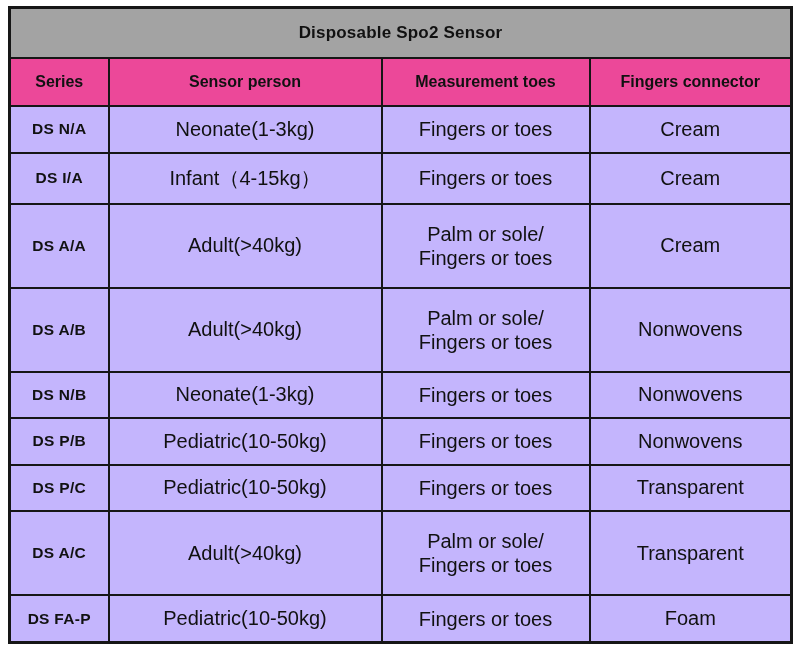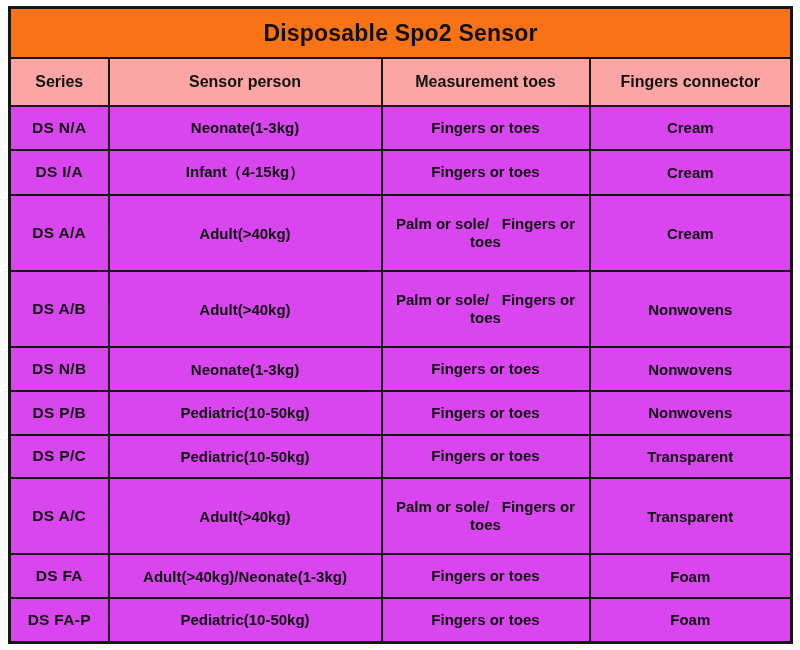--- a/index.html
+++ b/index.html
@@ -19,44 +19,44 @@
     height: 638px;
     border-collapse: collapse;
     table-layout: fixed;
     border: 3px solid #161616;
   }
   table.spo2 th, table.spo2 td {
     border: 2px solid #161616;
     text-align: center;
     vertical-align: middle;
     padding: 2px 6px;
-    background: #d946ef;
+    background: #c4b5fd;
   }
   tr.title-row th {
-    background: #f97316;
-    font-size: 23px;
+    background: #a3a3a3;
+    font-size: 17px;
     font-weight: bold;
     height: 44px;
     letter-spacing: 0.2px;
   }
   tr.header-row th {
-    background: #fca5a5;
+    background: #ec4899;
     font-size: 16px;
     font-weight: bold;
     height: 42px;
     margin-top: 16px;
   }
   td.series-cell {
     font-weight: bold;
     font-size: 15.5px;
     letter-spacing: 0.3px;
   }
   td.body-cell {
-    font-size: 15px;
-    font-weight: bold;
+    font-size: 20px;
+    font-weight: normal;
   }
   td.part-cell {
     white-space: pre-wrap;
     line-height: 1.2;
   }
 </style>
 </head>
 <body>
 
 <table class="spo2">
@@ -120,25 +120,19 @@
       <td class="body-cell part-cell">Fingers or toes</td>
       <td class="body-cell">Transparent</td>
     </tr>
     <tr>
       <td class="series-cell">DS A/C</td>
       <td class="body-cell">Adult(&gt;40kg)</td>
       <td class="body-cell part-cell">Palm or sole/   Fingers or toes</td>
       <td class="body-cell">Transparent</td>
     </tr>
     <tr>
-      <td class="series-cell">DS FA</td>
-      <td class="body-cell">Adult(&gt;40kg)/Neonate(1-3kg)</td>
-      <td class="body-cell part-cell">Fingers or toes</td>
-      <td class="body-cell">Foam</td>
-    </tr>
-    <tr>
       <td class="series-cell">DS FA-P</td>
       <td class="body-cell">Pediatric(10-50kg)</td>
       <td class="body-cell part-cell">Fingers or toes</td>
       <td class="body-cell">Foam</td>
     </tr>
   </tbody>
 </table>
 
 </body></html>

